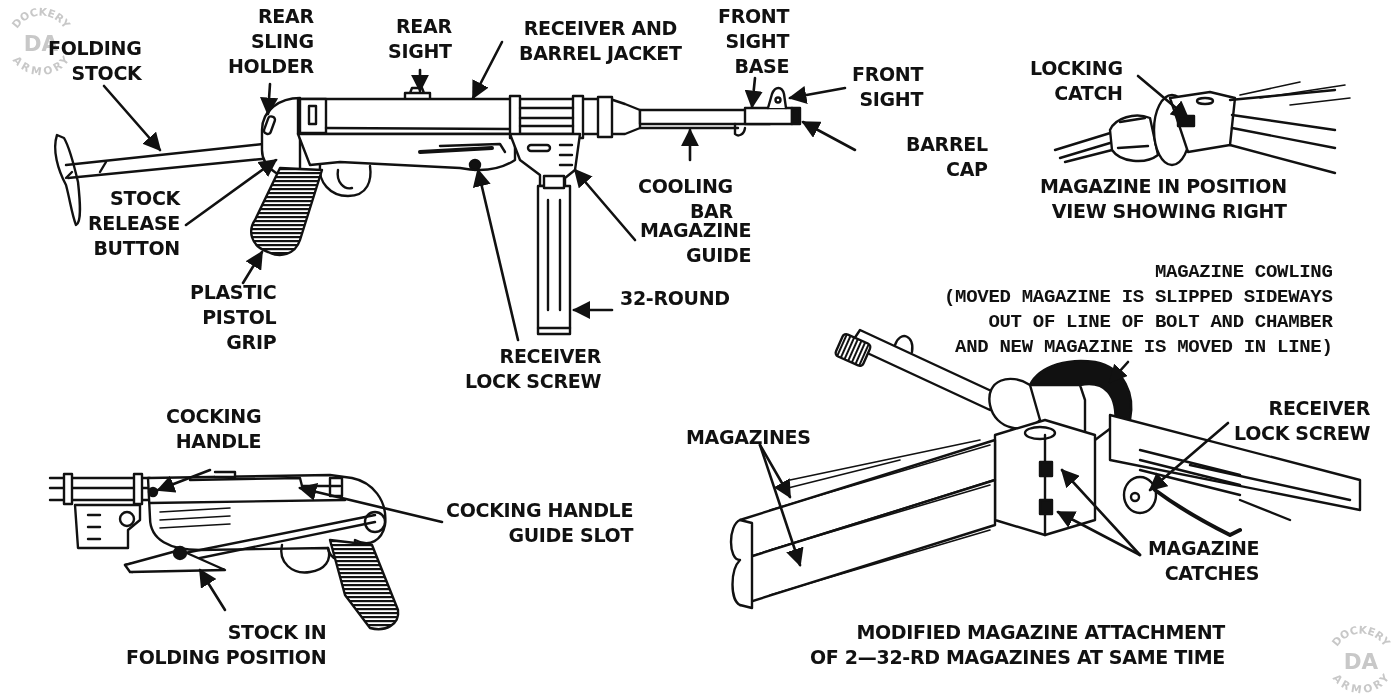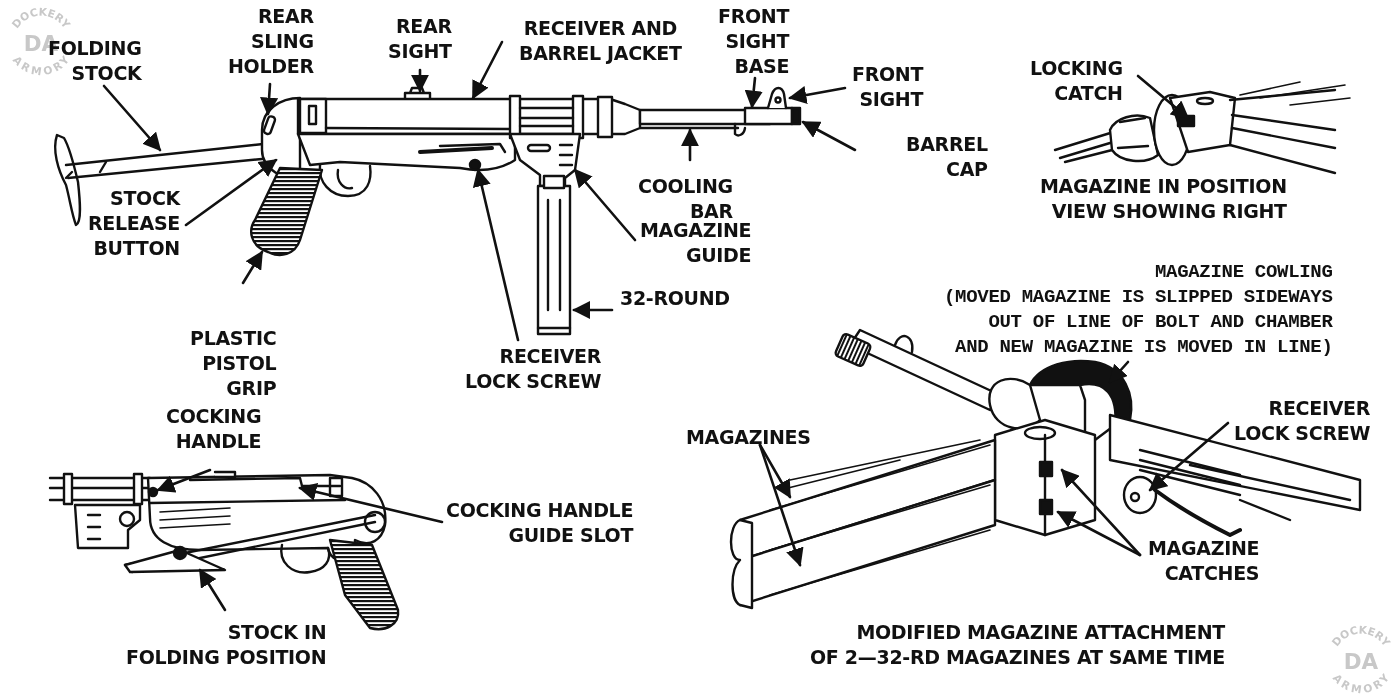--- a/index.html
+++ b/index.html
@@ -271,21 +271,21 @@
   <span>RECEIVER</span>
   <span>LOCK SCREW</span>
 </div>
 
 <div class="lbl" style="left:88px; top:186px;">
   <span>STOCK</span>
   <span>RELEASE</span>
   <span>BUTTON</span>
 </div>
 
-<div class="lbl" style="left:190px; top:280px;margin-top:46px;">
+<div class="lbl" style="left:190px; top:280px;">
   <span>PLASTIC</span>
   <span>PISTOL</span>
   <span>GRIP</span>
 </div>
 
 <div class="lbl" style="left:1030px; top:56px;">
   <span>LOCKING</span>
   <span>CATCH</span>
 </div>
 

